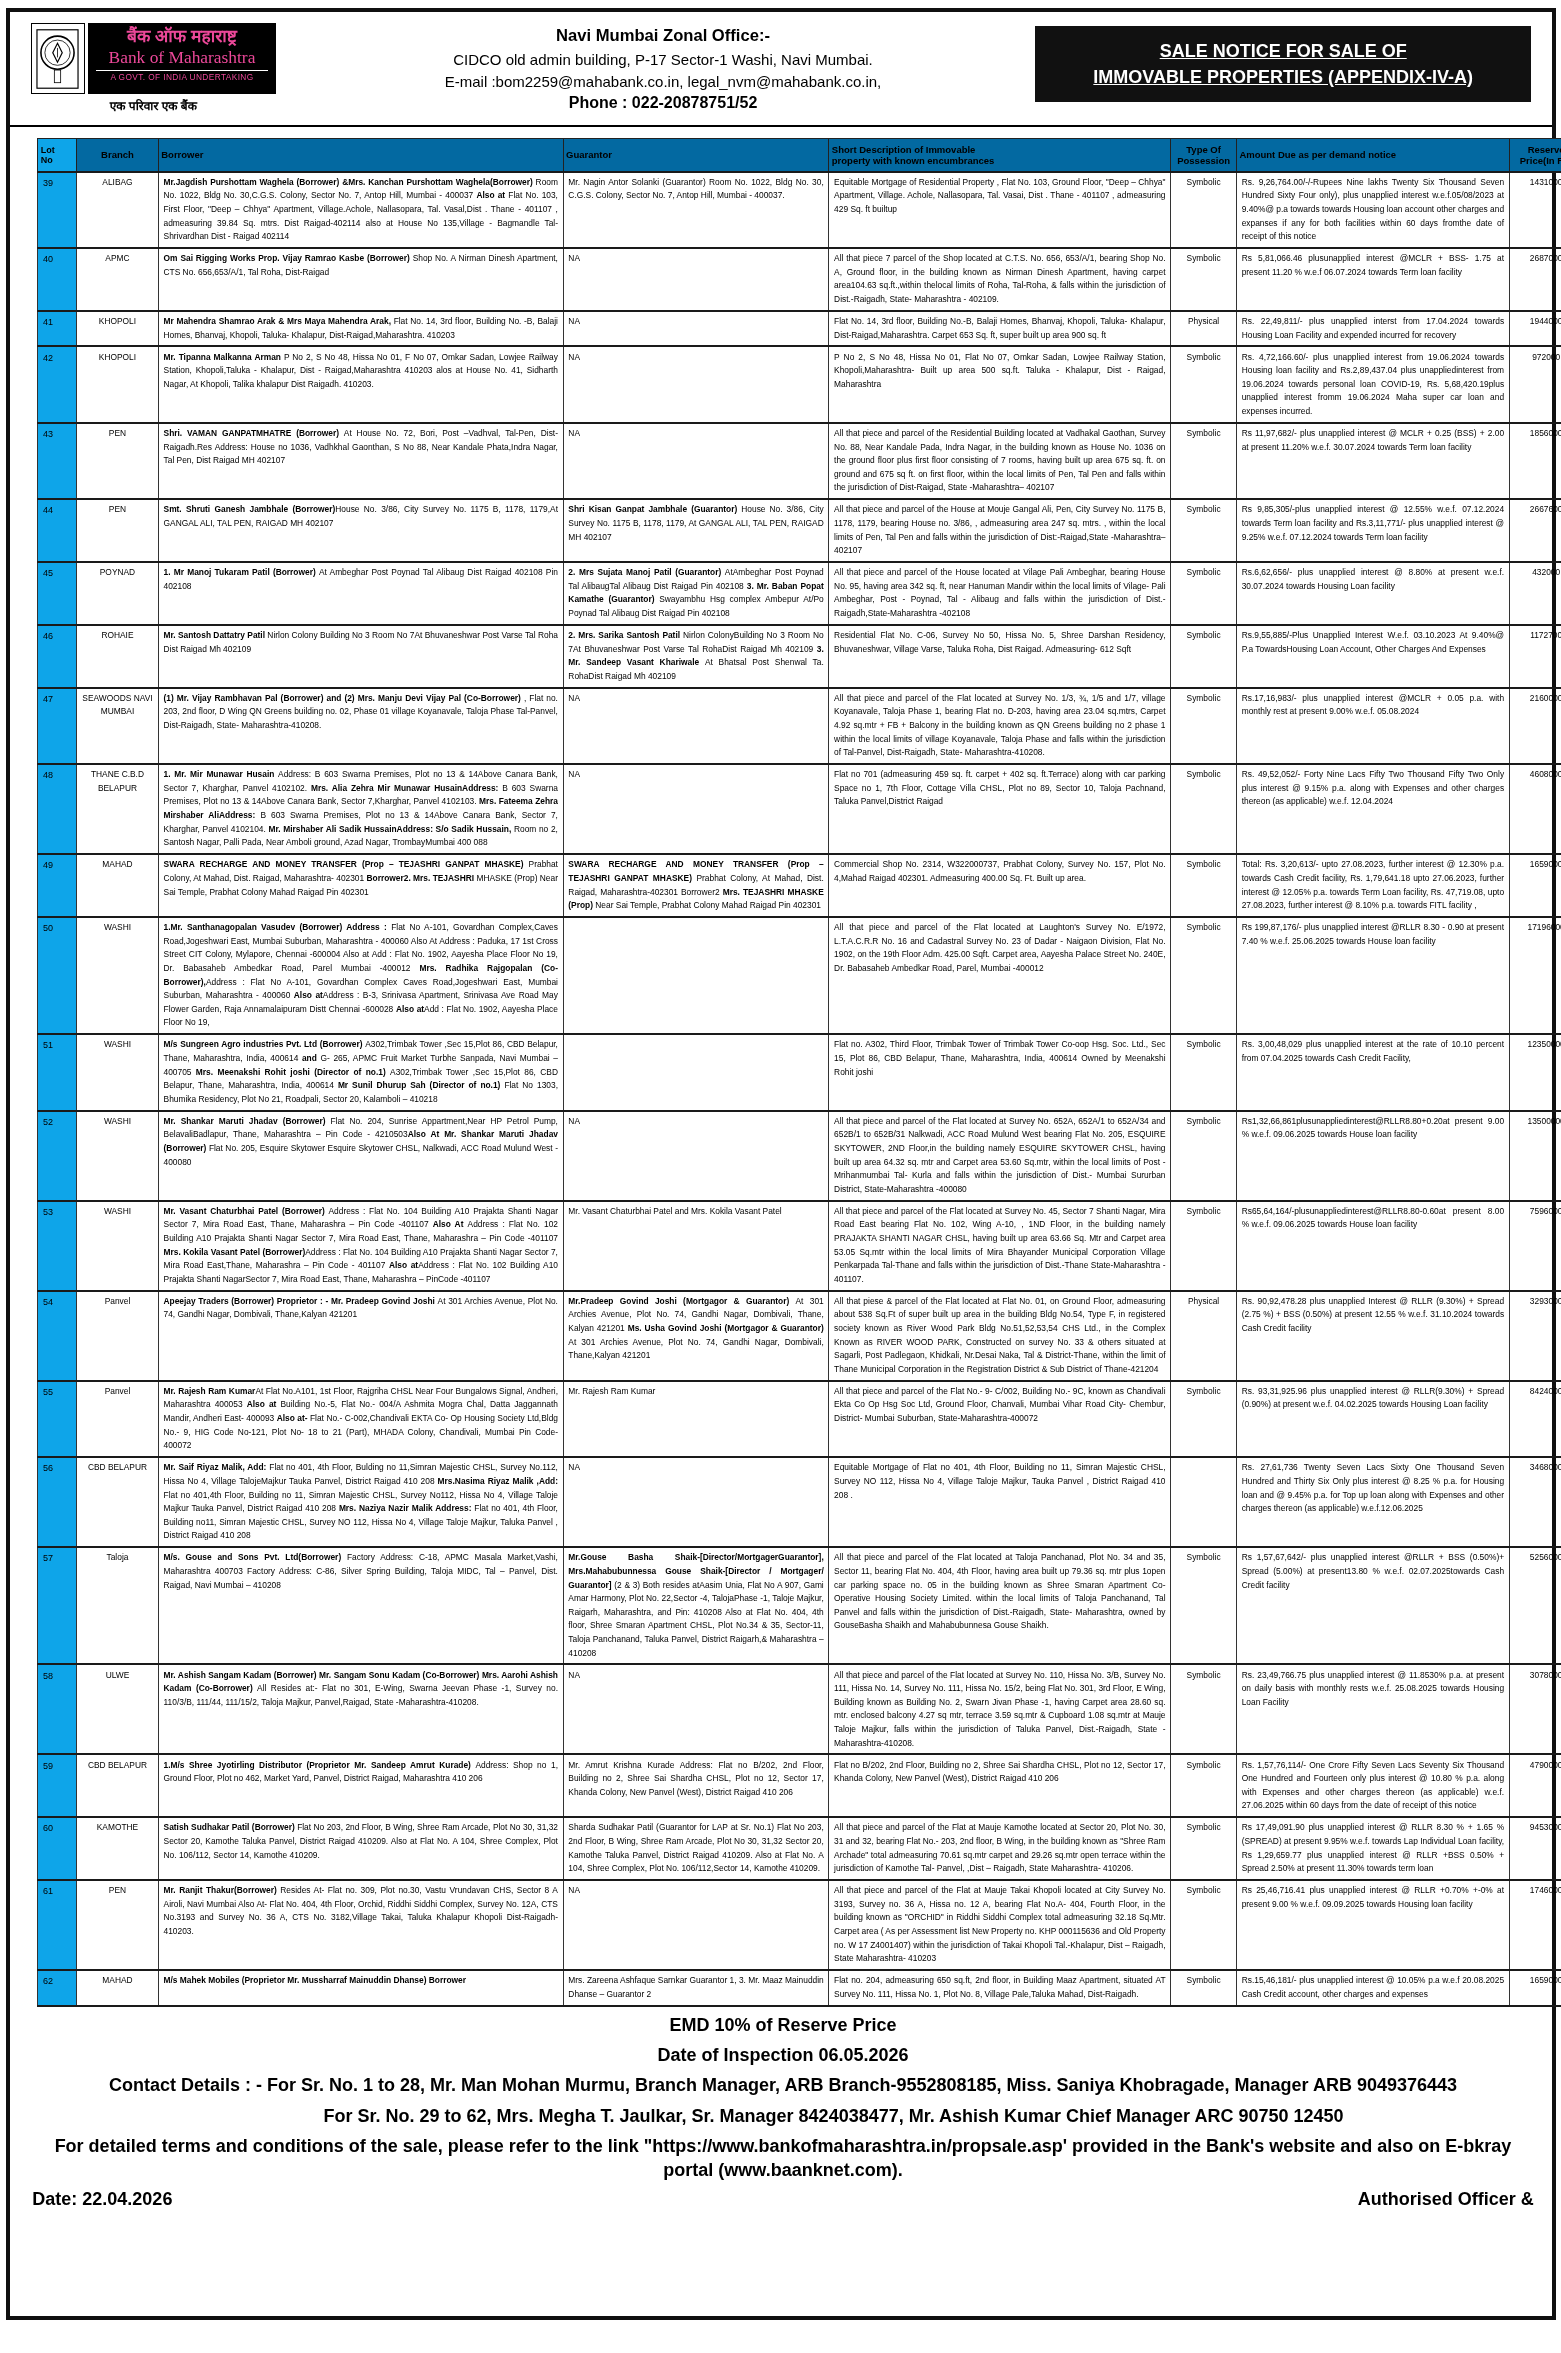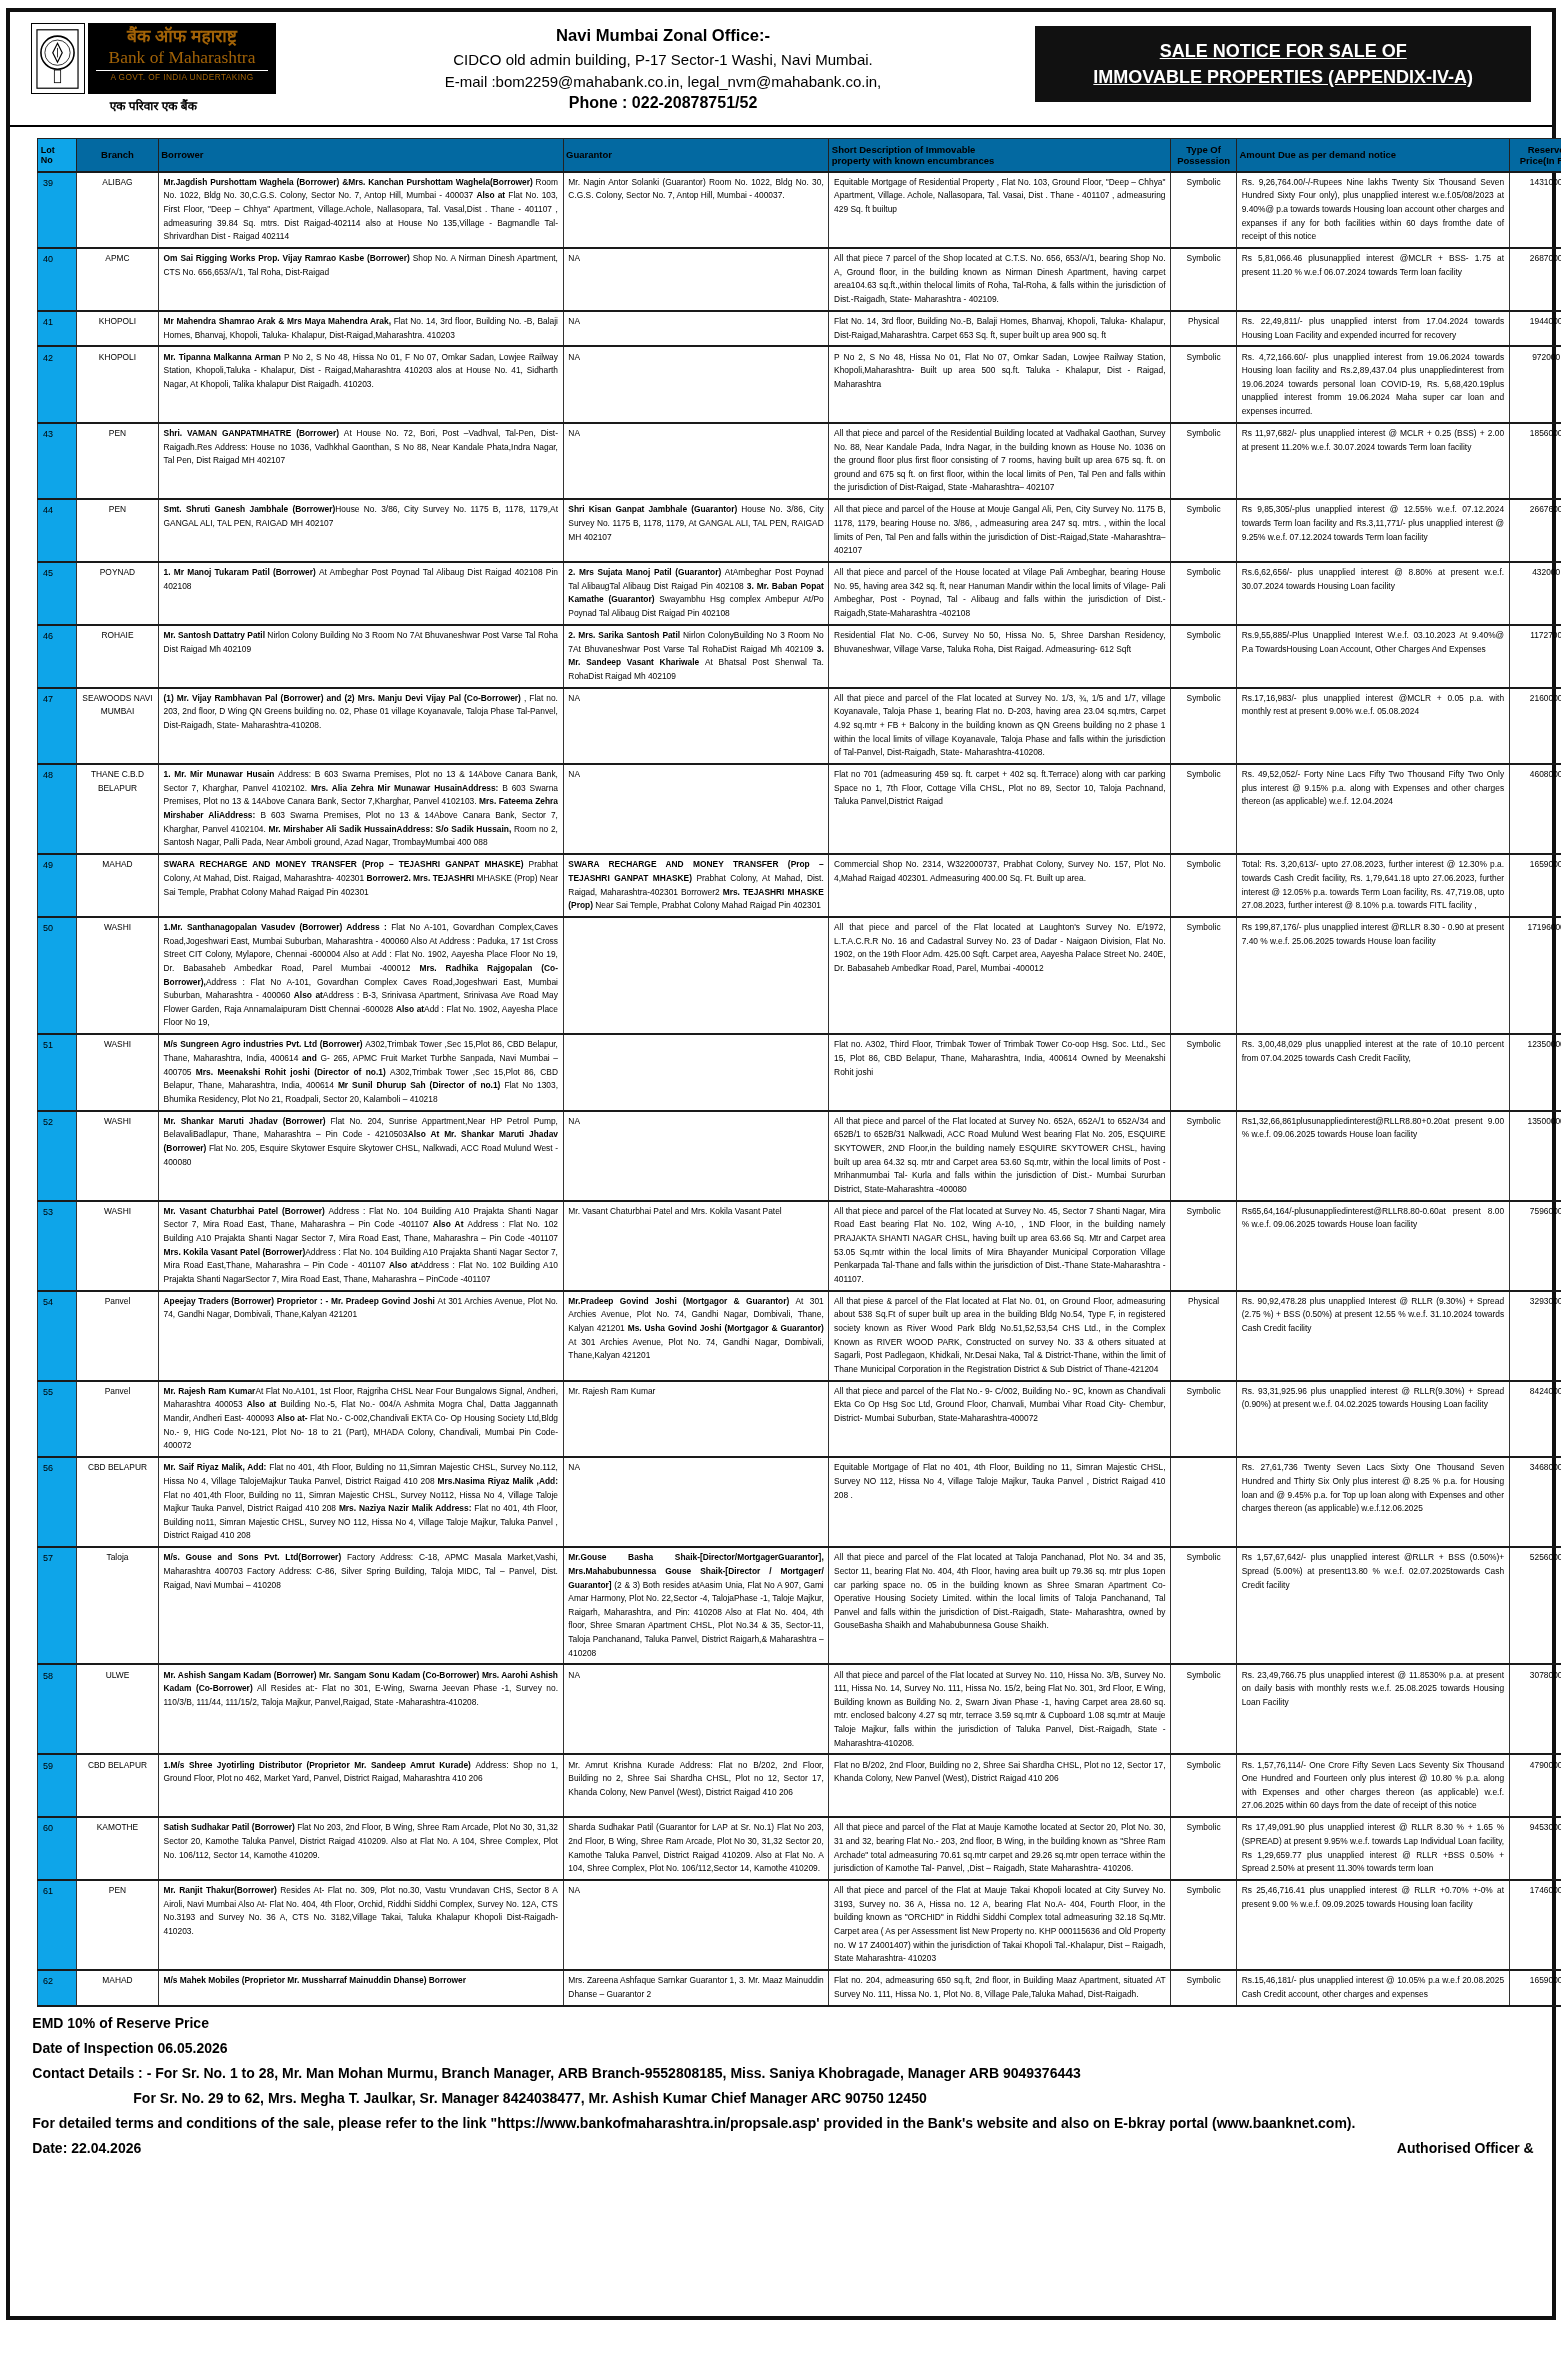--- a/index.html
+++ b/index.html
@@ -3,21 +3,21 @@
 <meta charset="utf-8">
 <style>
   html,body{margin:0;padding:0;background:#fff;}
   body{width:1562px;font-family:"Liberation Sans",sans-serif;color:#000;}
   .page{border:4px solid #101010;margin:8px 6.3px 6.3px 6.3px;padding:0 0 11px 0;min-height:2312px;box-sizing:border-box;}
   
   .hdr{display:flex;align-items:flex-start;padding:11px 20.5px 6.3px 20.5px;}
   .logoblk{display:flex;flex-direction:column;width:260px;}
   .logorow{display:flex;align-items:stretch;}
   .emblem{width:52px;height:69px;border:1.6px solid #000;background:#fff;display:flex;align-items:center;justify-content:center;margin-right:3.2px;}
-  .bankbox{background:#000;color:#a16207;padding:3.2px 8px;text-align:center;width:188px;box-sizing:border-box;}
+  .bankbox{background:#000;color:#ec4899;padding:3.2px 8px;text-align:center;width:188px;box-sizing:border-box;}
   .bankbox .dev{font-size:17.4px;font-weight:bold;line-height:1.2;}
   .bankbox .eng{font-family:"Liberation Serif",serif;font-size:17.4px;line-height:1.2;}
   .bankbox .govt{font-size:8.3px;letter-spacing:0.4px;border-top:0.8px solid #fff;margin-top:1.6px;padding-top:1.6px;}
   .tagline{font-size:12px;font-weight:bold;text-align:center;width:245px;margin-top:3.2px;}
   .office{flex:1;text-align:center;padding-top:3.2px;}
   .office .l1{font-size:16.6px;font-weight:bold;margin-bottom:4.7px;}
   .office .l2,.office .l3{font-size:15px;margin-bottom:4.7px;}
   .office .l4{font-size:16px;font-weight:bold;}
   .titlebox{background:#111;color:#fff;width:496px;min-height:76px;display:flex;flex-direction:column;justify-content:center;text-align:center;font-weight:bold;font-size:18px;line-height:1.45;padding:4.7px 8px;box-sizing:border-box;margin-top:3.2px;text-decoration:underline;}
   .hr{border-top:2.4px solid #000;margin:4.7px 0 0 0;}
@@ -28,21 +28,21 @@
   td b{font-weight:bold;}
   .col-lot{width:33px;text-align:left;background:#0ea5e9;font-size:9px;}
   .col-branch{width:76px;text-align:center;}
   .col-borrower{width:399px;text-align:justify;}
   .col-guarantor{width:260px;text-align:justify;}
   .col-description{width:336px;text-align:justify;}
   .col-possession{width:60px;text-align:center;}
   .col-amount{width:267px;text-align:justify;}
   .col-reserve{width:68px;text-align:center;}
   
-  .foot{margin:3.2px 18px 0 22px;font-size:14px;font-weight:bold;}
+  .foot{margin:3.2px 18px 0 22px;font-size:18px;font-weight:bold;text-align:center;}
   .foot .row{margin-top:7px;line-height:1.3;}
   .foot .indent{padding-left:101px;}
   .sigrow{display:flex;justify-content:space-between;margin-top:7px;}
 </style>
 </head>
 <body>
 
 <div class="page">
 
   <div class="hdr">

